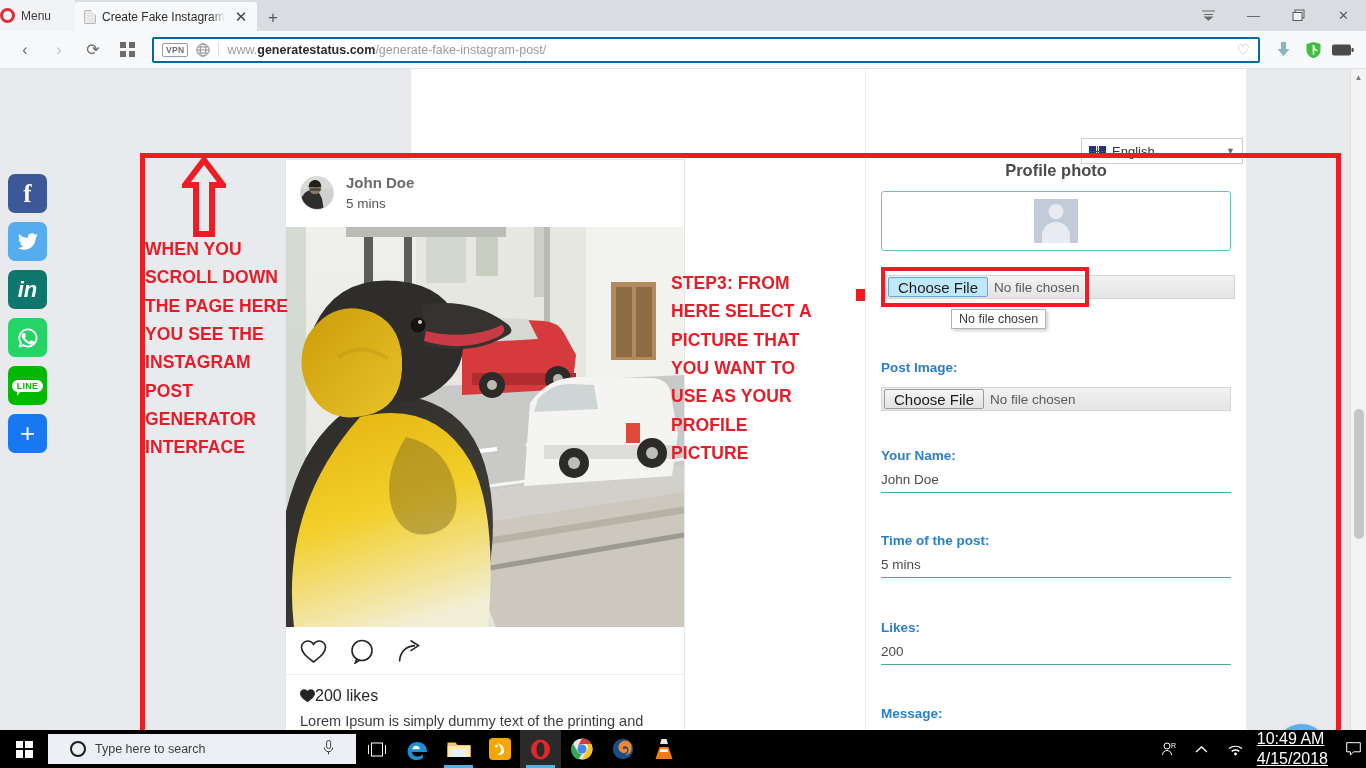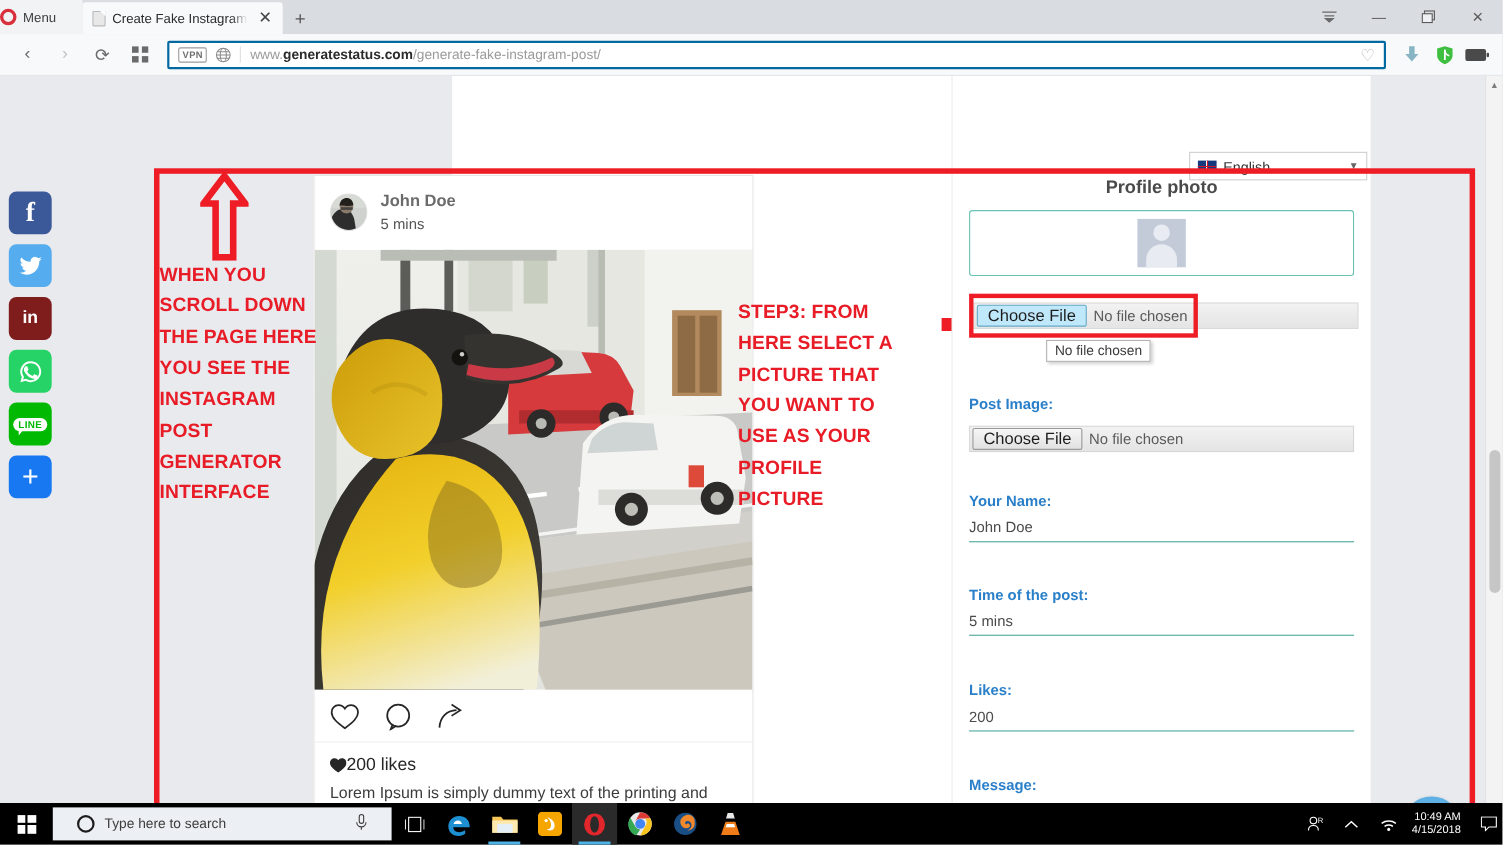--- a/index.html
+++ b/index.html
@@ -100,21 +100,21 @@
     position: absolute; left: 8px; top: 105px;
     display: flex; flex-direction: column; gap: 9px;
   }
   .share-btn {
     width: 39px; height: 39px; border-radius: 7px;
     display: flex; align-items: center; justify-content: center;
     color: #fff; font-weight: bold; font-size: 20px;
   }
   .sb-fb { background: #3b5998; font-family: "Liberation Serif", serif; font-size: 25px; }
   .sb-tw { background: #55acee; font-size: 19px; }
-  .sb-in { background: #7f1d1d; font-size: 16px; font-family: "Liberation Sans", sans-serif; }
+  .sb-in { background: #0f766e; font-size: 22px; font-family: "Liberation Sans", sans-serif; font-style: italic; }
   .sb-wa { background: #25d366; font-size: 22px; }
   .sb-ln { background: #00b900; font-size: 11px; }
   .sb-plus { background: #1778f2; font-size: 26px; font-weight: 300; }
   .ln-bubble {
     background:#fff; color:#00b900; border-radius:9px; padding:1px 5px;
     font-weight:bold; font-size:9px; letter-spacing:.3px; position:relative;
   }
   .ln-bubble::after{
     content:''; position:absolute; left:5px; bottom:-4px;
     border-width:5px 4px 0 0; border-style:solid;
@@ -319,22 +319,22 @@
   .tb-ico.opera-active { background: #2a2a2a; }
   .tray {
     margin-left: auto; display: flex; align-items: center; gap: 0; height: 38px;
     color: #fff;
   }
   .tray-ico {
     width: 34px; height: 38px; display: flex; align-items: center;
     justify-content: center; font-size: 13px; color: #fff;
   }
   .tray-clock {
-    text-align: right; line-height: 1.25; font-size: 10px;
-    color: #fff; padding: 0 12px 0 4px;
+    line-height: 1.25; font-size: 16px;
+    color: #fff; padding: 0 12px 0 4px; text-decoration: underline;
   }
   .tray-action {
     width: 26px; height: 38px; display:flex; align-items:center; justify-content:center;
   }
 </style>
 </head>
 <body>
 
 <div id="screen">
 

